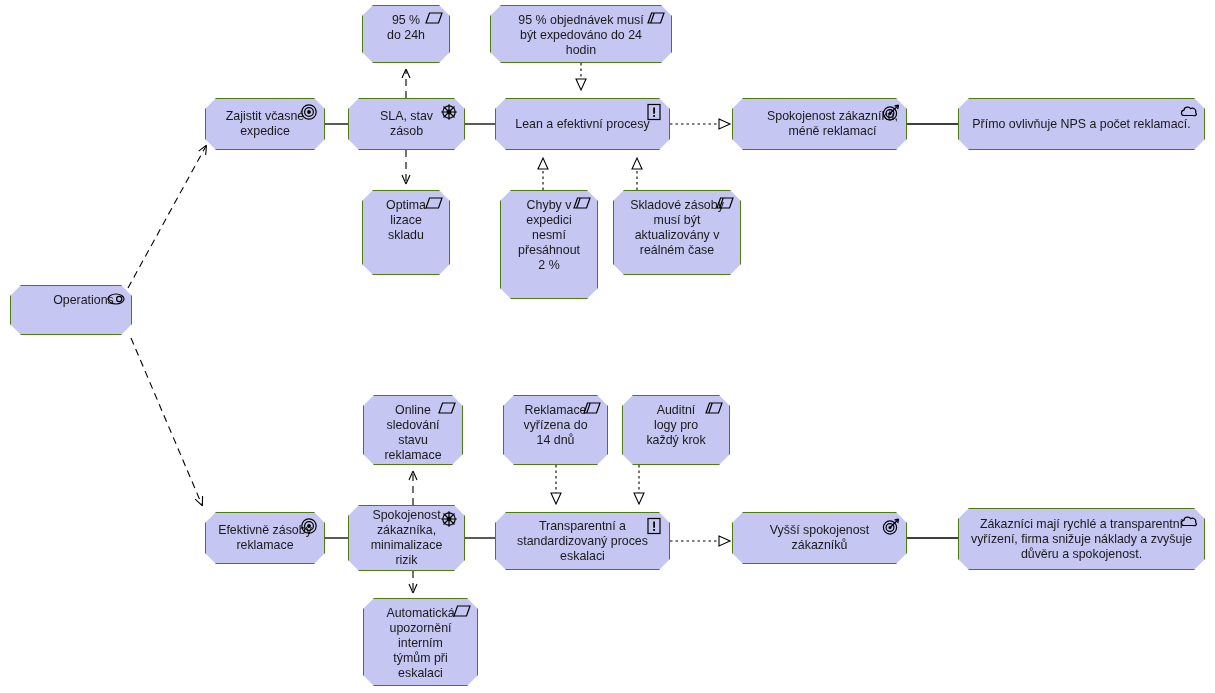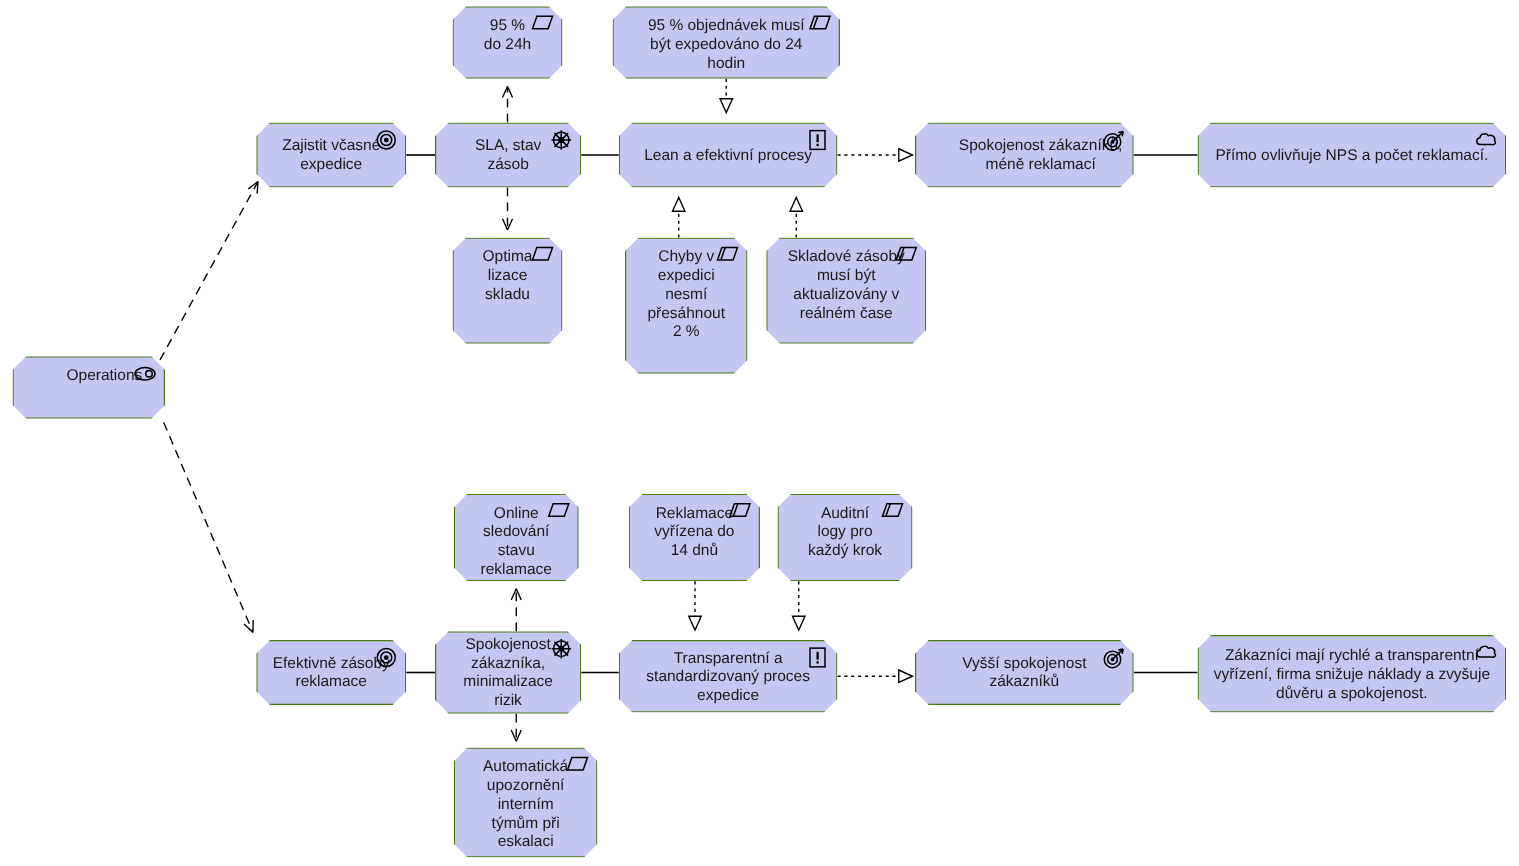--- a/index.html
+++ b/index.html
@@ -275,21 +275,21 @@
         <circle cx="10" cy="9" r="6.2" fill="none" stroke="#000" stroke-width="1.2"></circle>
         <circle cx="10" cy="9" r="2.4" fill="#000"></circle>
         <path d="M10,1.2 L10,16.8 M2.2,9 L17.8,9 M4.5,3.5 L15.5,14.5 M15.5,3.5 L4.5,14.5" stroke="#000" stroke-width="1.2" fill="none"></path>
       </svg>
     </span>
   </div>
 
   <div class="node" style="left:495px; top:512px; width:175px; height:58px;">
     <span class="label">Transparentní a
 standardizovaný proces
-expedice</span>
+eskalaci</span>
     <span class="badge">
       <svg width="20" height="18" viewBox="0 0 20 18">
         <rect x="4" y="1.5" width="12" height="15" fill="none" stroke="#000" stroke-width="1.2"></rect>
         <rect x="9.2" y="4.5" width="1.8" height="6.2" fill="#000"></rect>
         <rect x="9.2" y="12" width="1.8" height="1.9" fill="#000"></rect>
       </svg>
     </span>
   </div>
 
   <div class="node" style="left:732px; top:512px; width:175px; height:52px;">

